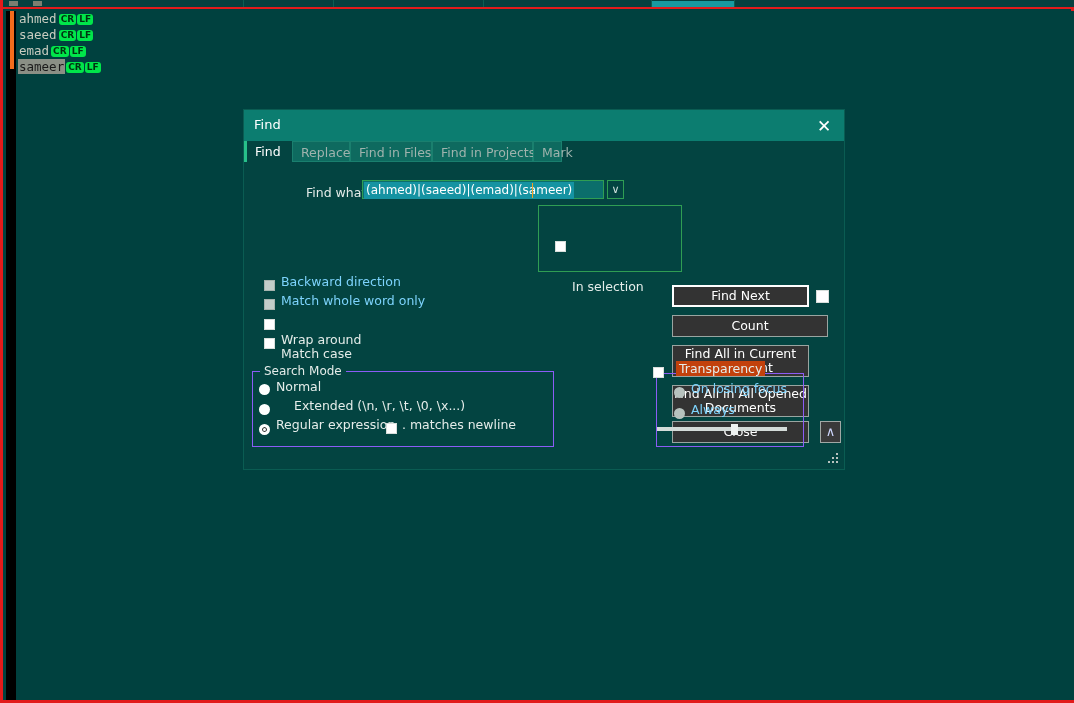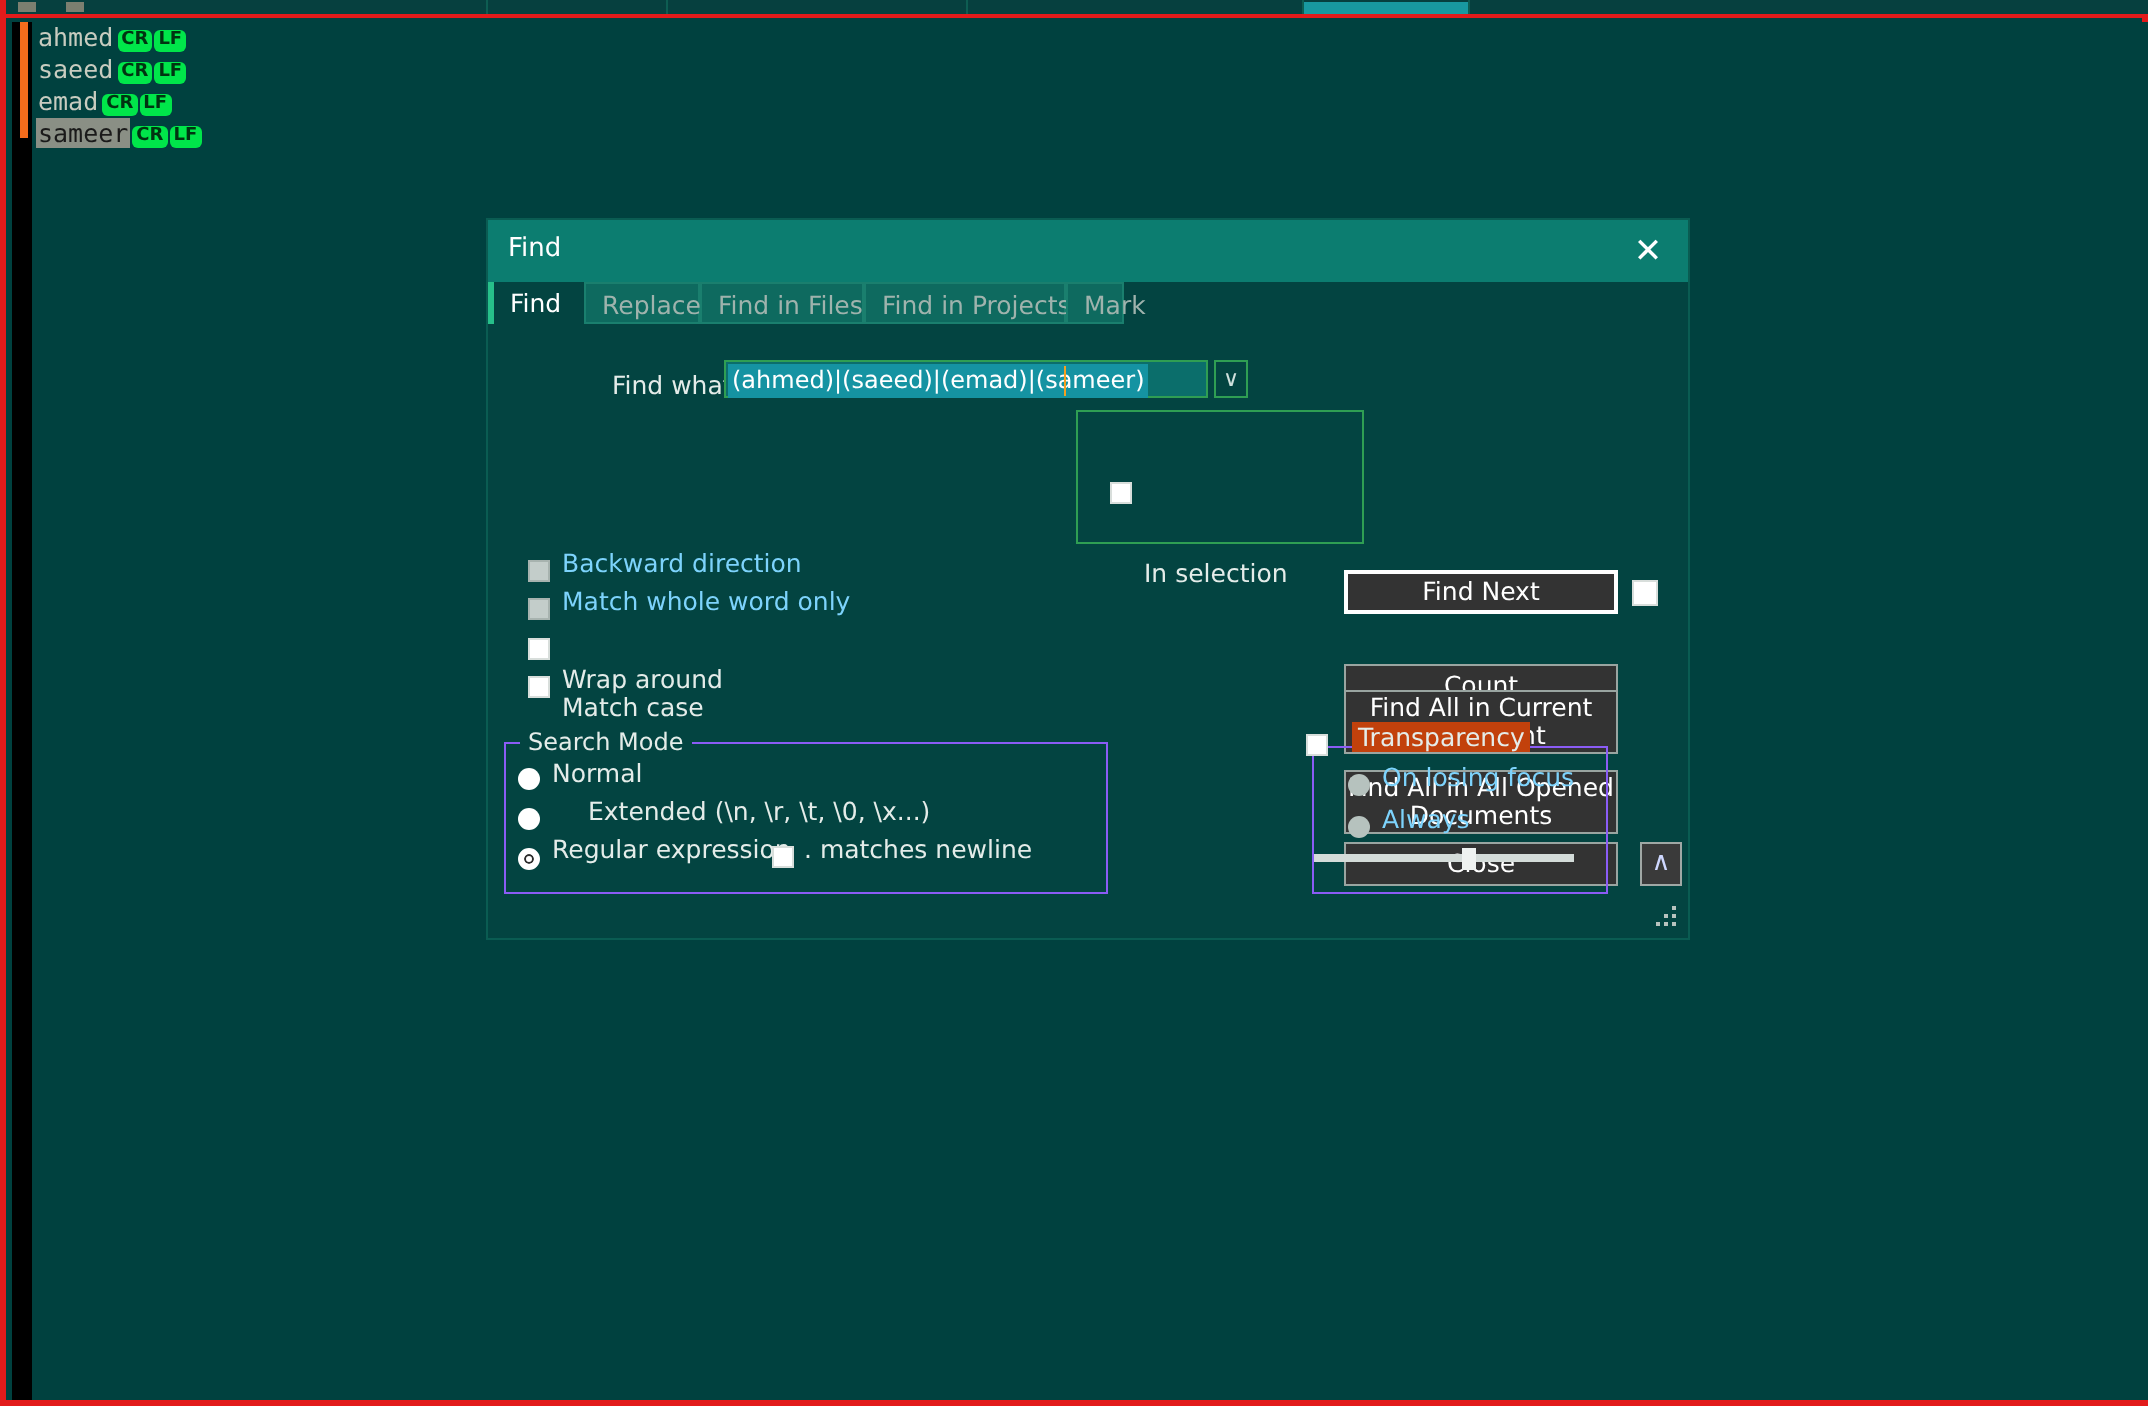--- a/index.html
+++ b/index.html
@@ -455,21 +455,21 @@
 
       <div class="cbx" style="left:20px;top:156px;"></div>
       <span class="lbl" style="left:37px;top:150px;margin-top:33px;">Match case</span>
 
       <div class="cbx" style="left:20px;top:175px;"></div>
       <span class="lbl" style="left:37px;top:169px;">Wrap around</span>
 
       <div class="dlg-btn focused" style="left:428px;top:122px;width:137px;height:22px;">Find Next</div>
       <div class="cbx" style="left:572px;top:127px;width:13px;height:13px;"></div>
 
-      <div class="dlg-btn" style="left:428px;top:169px;width:137px;height:22px;">Count</div>
+      <div class="dlg-btn" style="left:428px;top:152px;width:156px;height:22px;">Count</div>
 
       <div class="dlg-btn" style="left:428px;top:182px;width:137px;height:32px;">Find All in Current Document</div>
 
       <div class="dlg-btn" style="left:428px;top:222px;width:137px;height:32px;">Find All in All Opened Documents</div>
 
       <div class="dlg-btn" style="left:428px;top:258px;width:137px;height:22px;">Close</div>
 
       <div class="groupbox" style="left:8px;top:208px;width:302px;height:76px;">
         <span class="group-title">Search Mode</span>
       </div>

